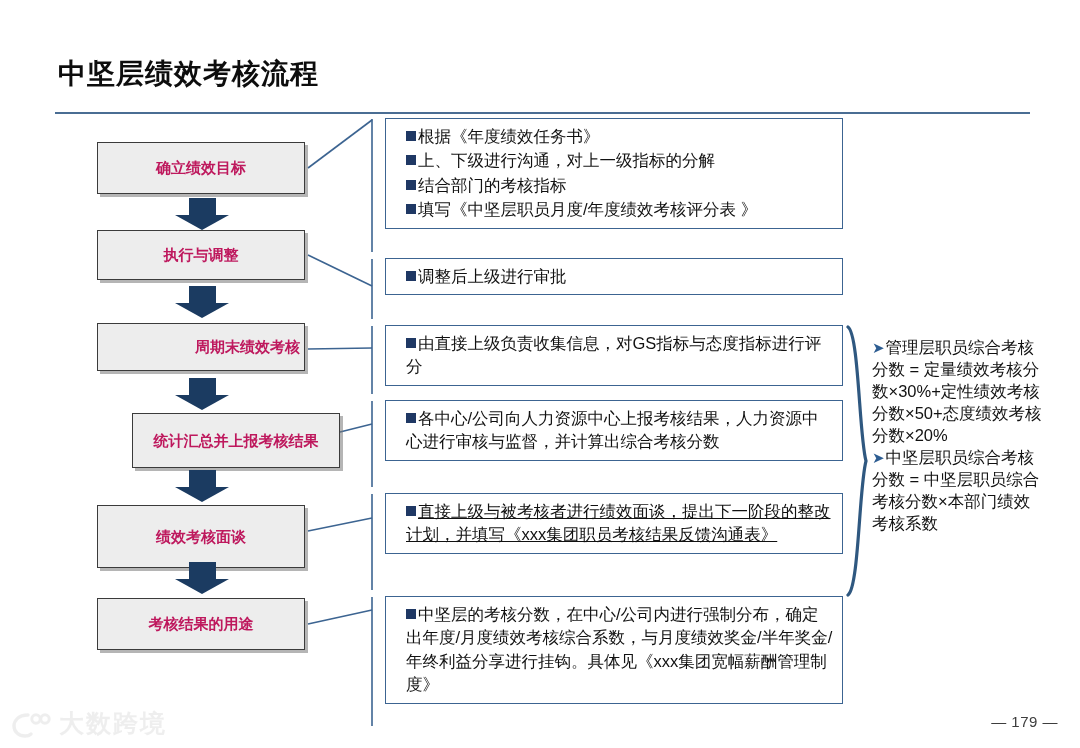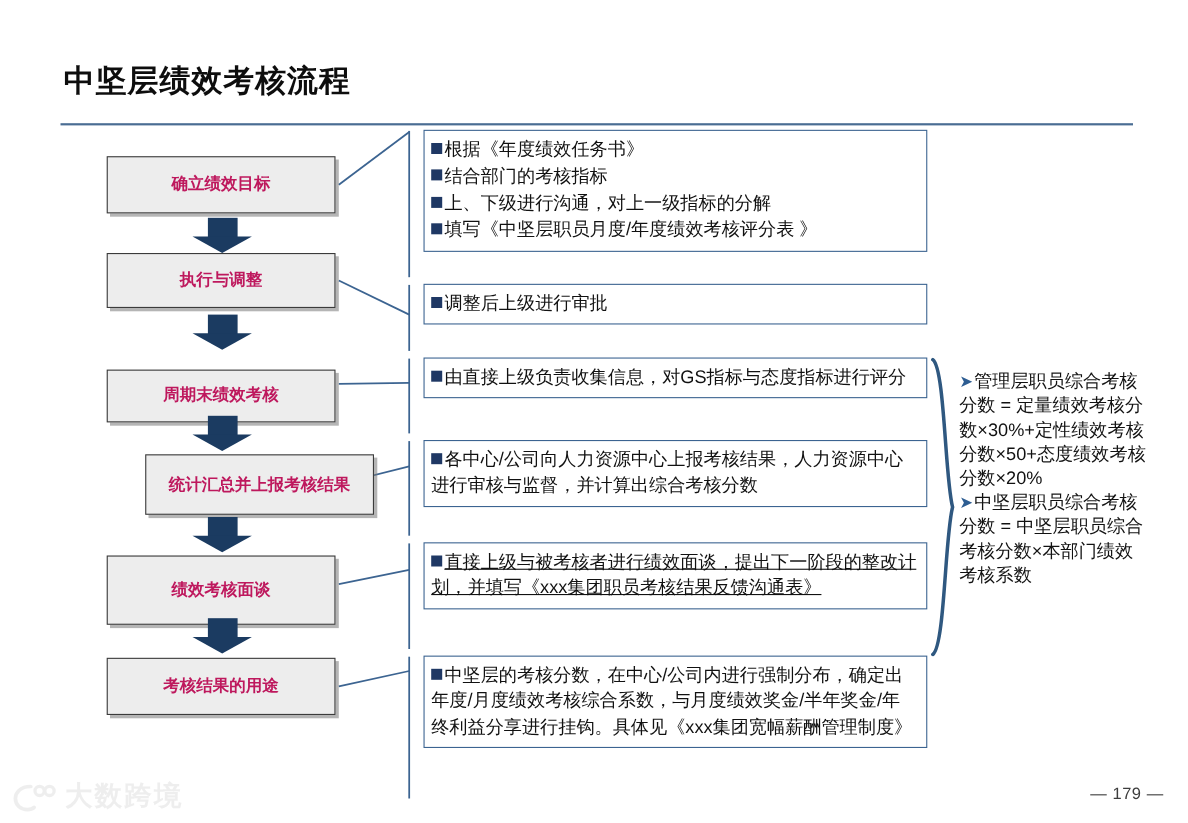--- a/index.html
+++ b/index.html
@@ -51,21 +51,21 @@
     font-size: 15px;
     font-weight: bold;
     color: #be185d;
     line-height: 1.15;
     box-sizing: border-box;
   }
   .proc-box span { display: block; padding: 0 4px; }
 
   #proc-0 { top: 142px;  height: 52px; }
   #proc-1 { top: 230px;  height: 50px; }
-  #proc-2 { top: 336px;  height: 48px; }
+  #proc-2 { top: 323px;  height: 48px; justify-content: flex-end; }
   #proc-3 { top: 413px;  height: 55px; margin-left: 35px; }
   #proc-4 { top: 505px;  height: 63px; }
   #proc-5 { top: 598px;  height: 52px; }
 
   
   .flow-arrow {
     position: absolute;
     left: 175px;
     width: 55px;
     height: 32px;
@@ -95,21 +95,21 @@
   #arrow-4 { top: 562px; }
 
   
   .detail-panel {
     position: absolute;
     left: 385px;
     width: 458px;
     border: 1.6px solid #3c6491;
     background: #ffffff;
     box-sizing: border-box;
-    padding: 6px 8px 6px 6px;
+    padding: 6px 8px 6px 20px;
     font-size: 16.5px;
     line-height: 1.42;
     color: #111111;
   }
   .detail-panel p {
     margin: 0;
     text-indent: 0;
   }
   .detail-panel p + p { margin-top: 1px; }
   .bsq {
@@ -238,22 +238,22 @@
   <div class="shaft"></div>
     <div class="head"></div>
 </div>
 <div class="flow-arrow" id="arrow-4">
   <div class="shaft"></div>
     <div class="head"></div>
 </div>
 
 <div class="detail-panel" id="panel-0">
   <p><span class="bsq"></span><span>根据《年度绩效任务书》</span></p>
+  <p><span class="bsq"></span><span>上、下级进行沟通，对上一级指标的分解</span></p>
   <p><span class="bsq"></span><span>结合部门的考核指标</span></p>
-  <p><span class="bsq"></span><span>上、下级进行沟通，对上一级指标的分解</span></p>
   <p><span class="bsq"></span><span>填写《中坚层职员月度/年度绩效考核评分表 》</span></p>
 </div>
 
 <div class="detail-panel" id="panel-1">
   <p><span class="bsq"></span><span>调整后上级进行审批</span></p>
 </div>
 
 <div class="detail-panel" id="panel-2">
   <p><span class="bsq"></span><span>由直接上级负责收集信息，对GS指标与态度指标进行评分</span></p>
 </div>

